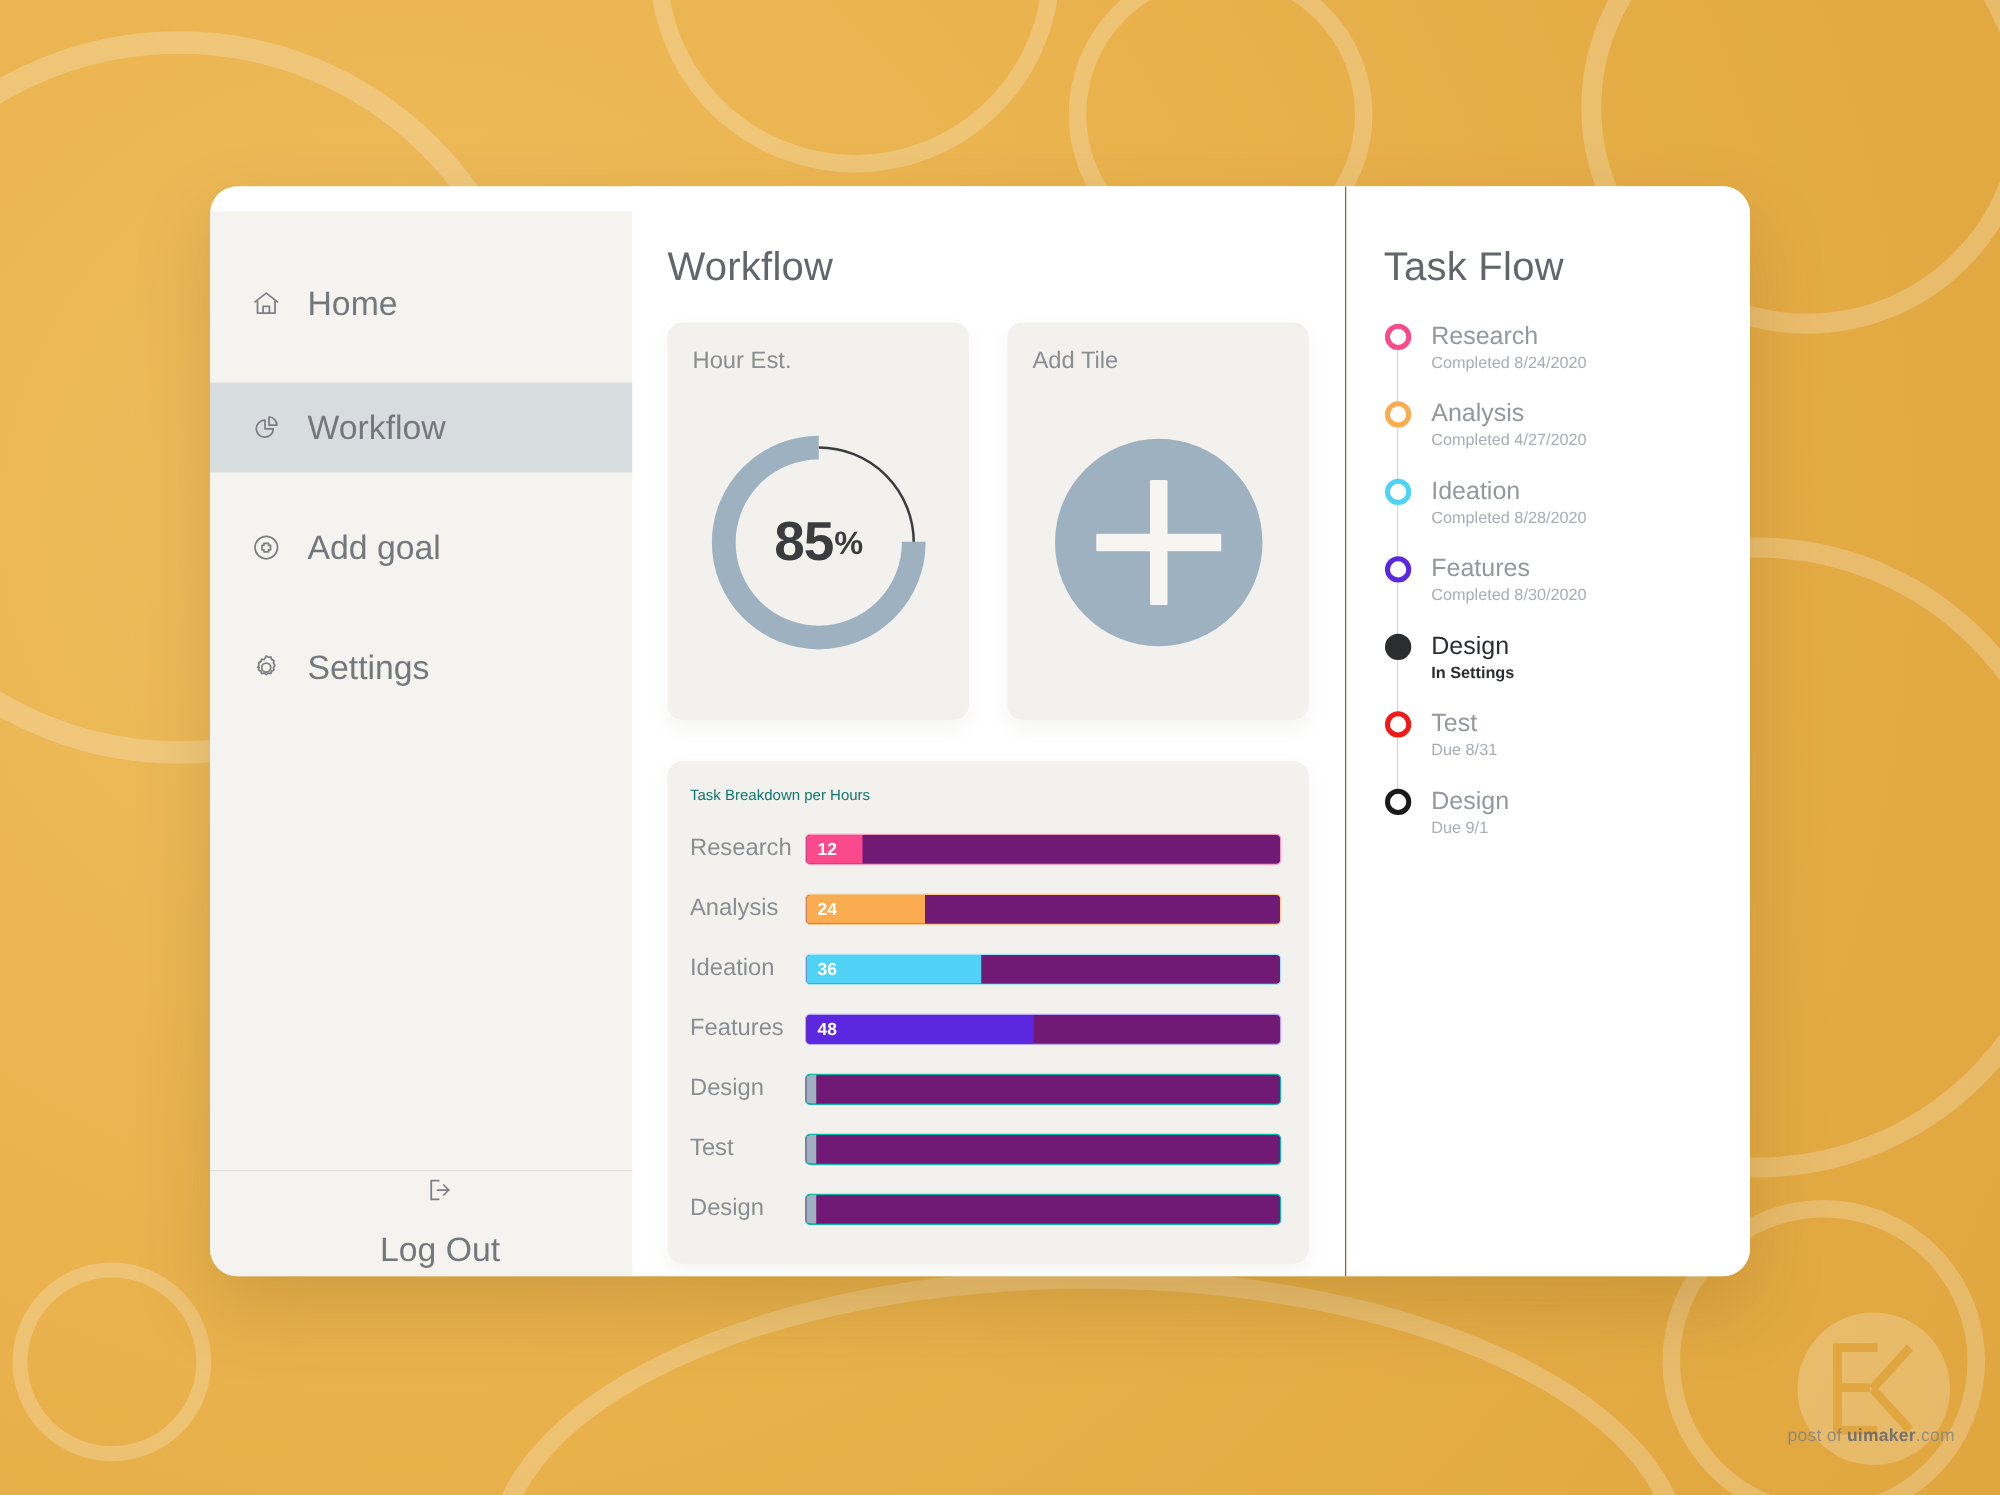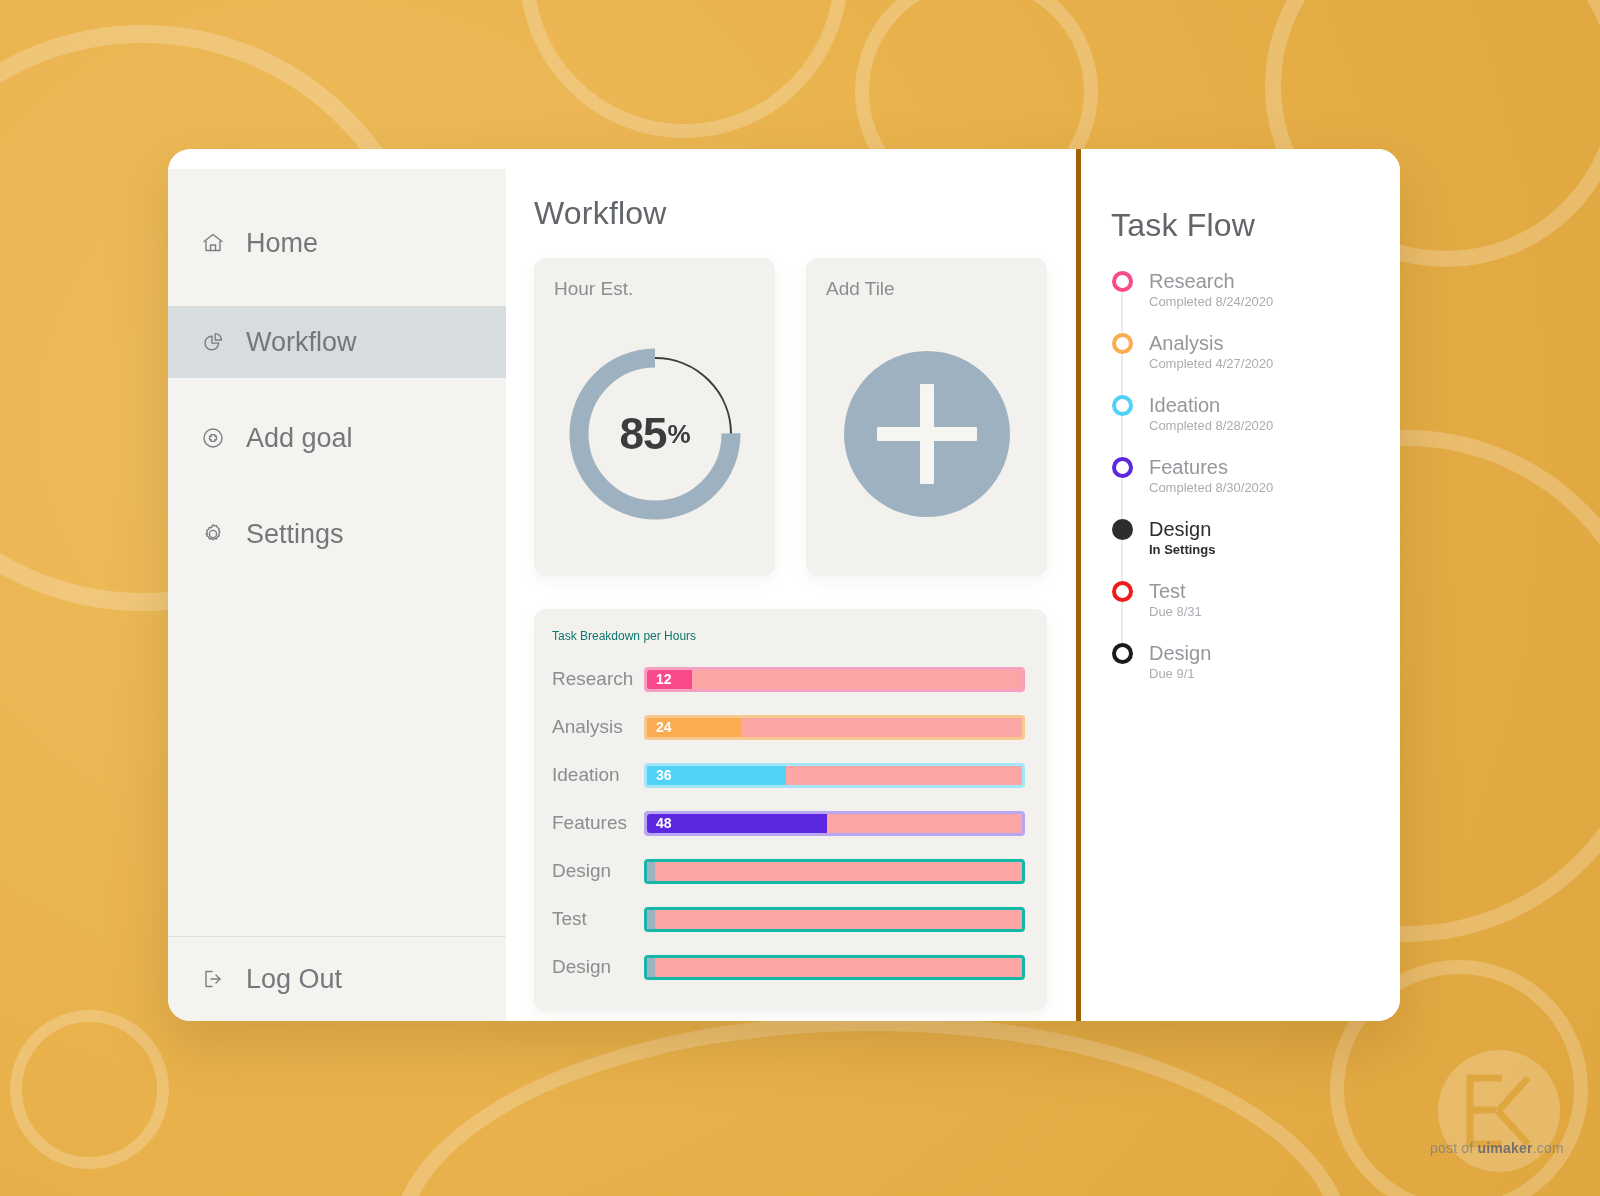--- a/index.html
+++ b/index.html
@@ -118,20 +118,21 @@
   }
   .logout {
     display: flex;
     align-items: center;
     gap: 18px;
     height: 84px;
     padding-left: 30px;
     color: #74787C;
     font-size: 27px;
     cursor: pointer;
+    flex-direction: column;
   }
   .logout .nav-icon { width: 30px; height: 30px; display: flex; align-items: center; justify-content: center; flex: 0 0 30px; }
 
   
   .main {
     flex: 1 1 auto;
     display: flex;
     background: #ffffff;
     padding: 0;
   }
@@ -231,23 +232,23 @@
   }
   .bar-label {
     width: 92px;
     flex: 0 0 92px;
     font-size: 19px;
     color: #8A8E92;
   }
   .bar-track {
     flex: 1 1 auto;
     height: 25px;
-    background: #fca5a5;
+    background: #701a75;
     border-radius: 4px;
-    border: 3px solid #14b8a6;
+    border: 1px solid #14b8a6;
     position: relative;
     overflow: hidden;
     box-sizing: border-box;
   }
   .bar-fill {
     position: absolute;
     left: 0; top: 0; bottom: 0;
     border-radius: 3px 0 0 3px;
     display: flex;
     align-items: center;
@@ -255,22 +256,22 @@
     box-sizing: border-box;
     color: #ffffff;
     font-size: 14px;
     font-weight: 700;
   }
   .bar-fill.empty { width: 8px !important; padding: 0; }
 
   
   .taskflow-col {
     flex: 1 1 auto;
-    border-left: 5px solid #a16207;
-    padding: 58px 0 0 30px;
+    border-left: 1px solid #a16207;
+    padding: 46px 0 0 30px;
     box-sizing: border-box;
   }
   .timeline { margin-top: 14px; position: relative; }
   .tf-item {
     display: flex;
     gap: 16px;
     height: 62px;
     position: relative;
   }
   .tf-marker-col {

